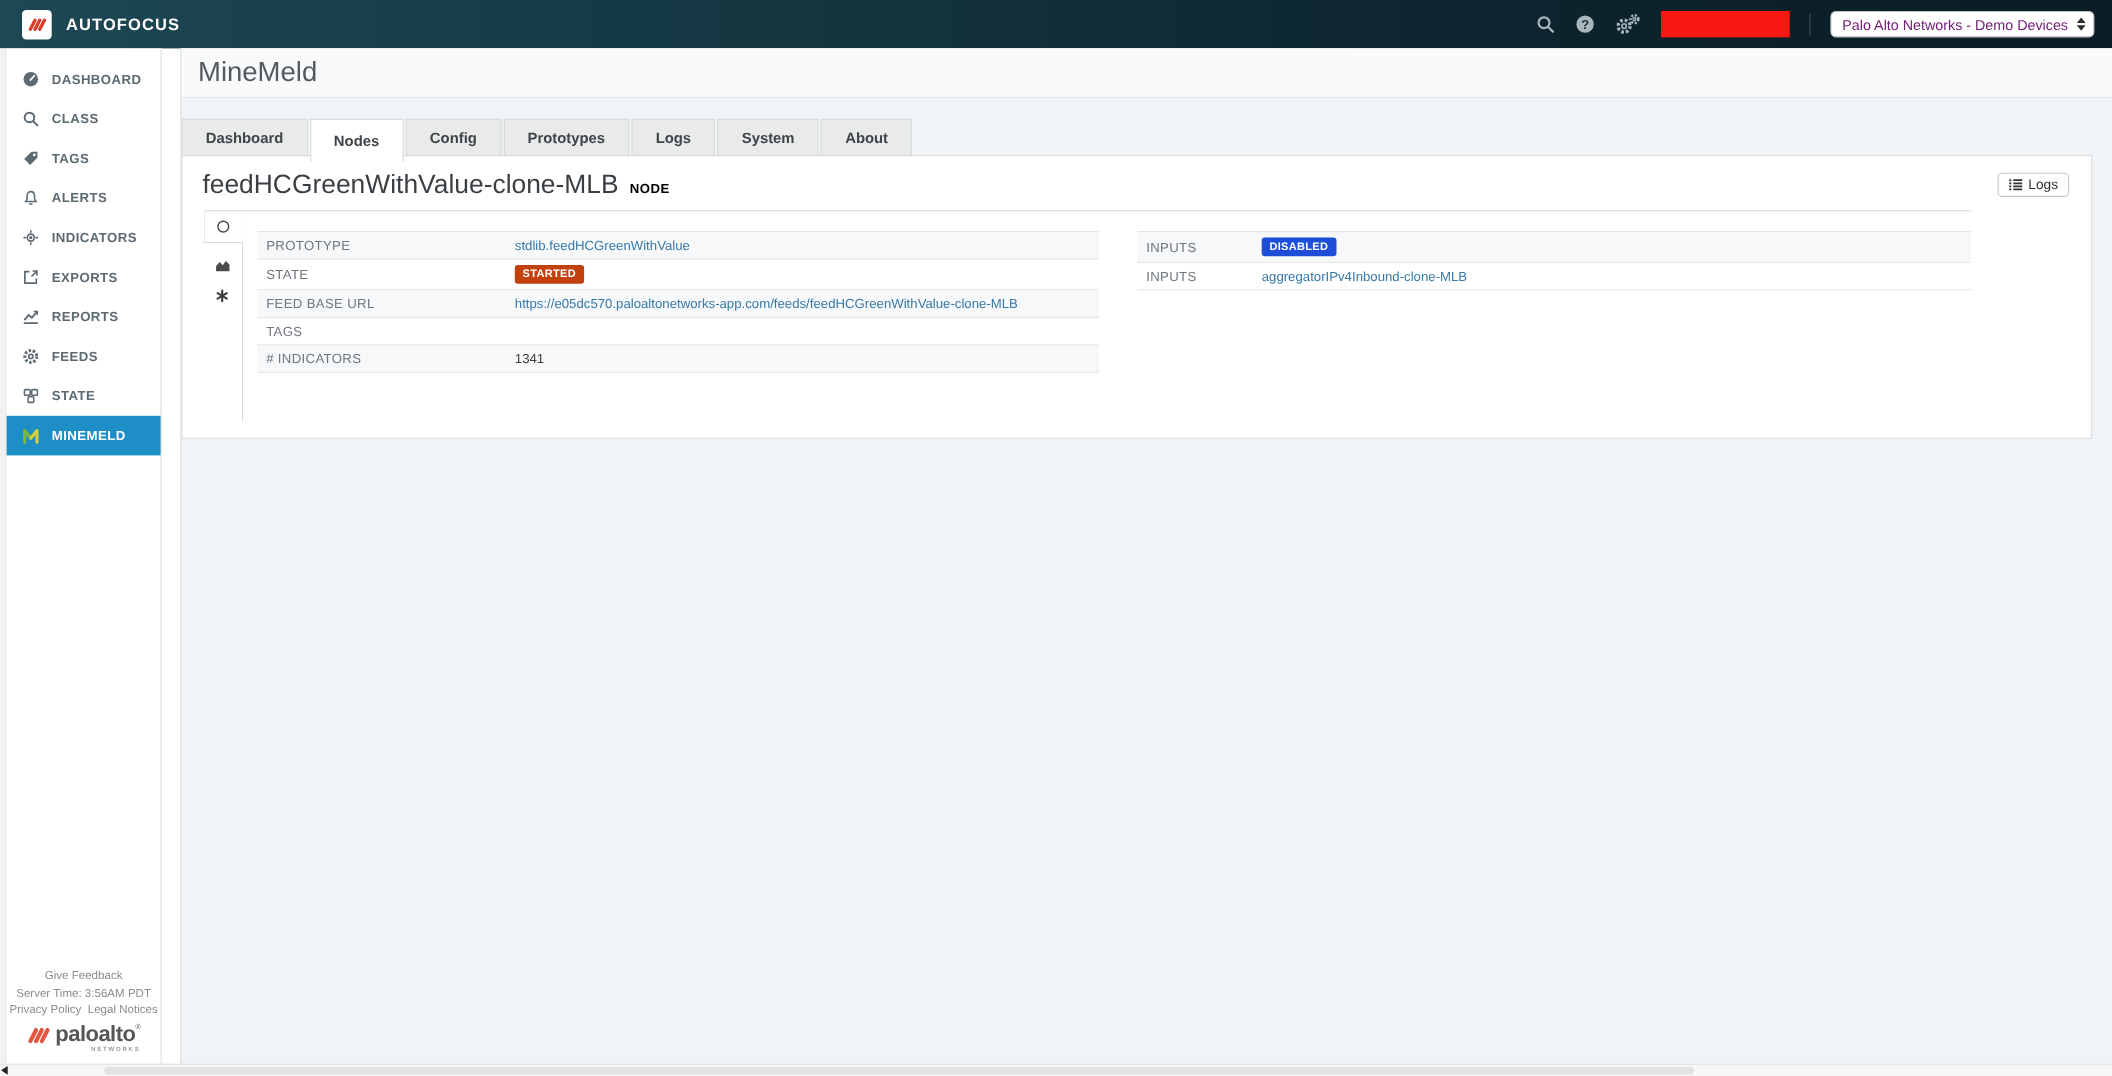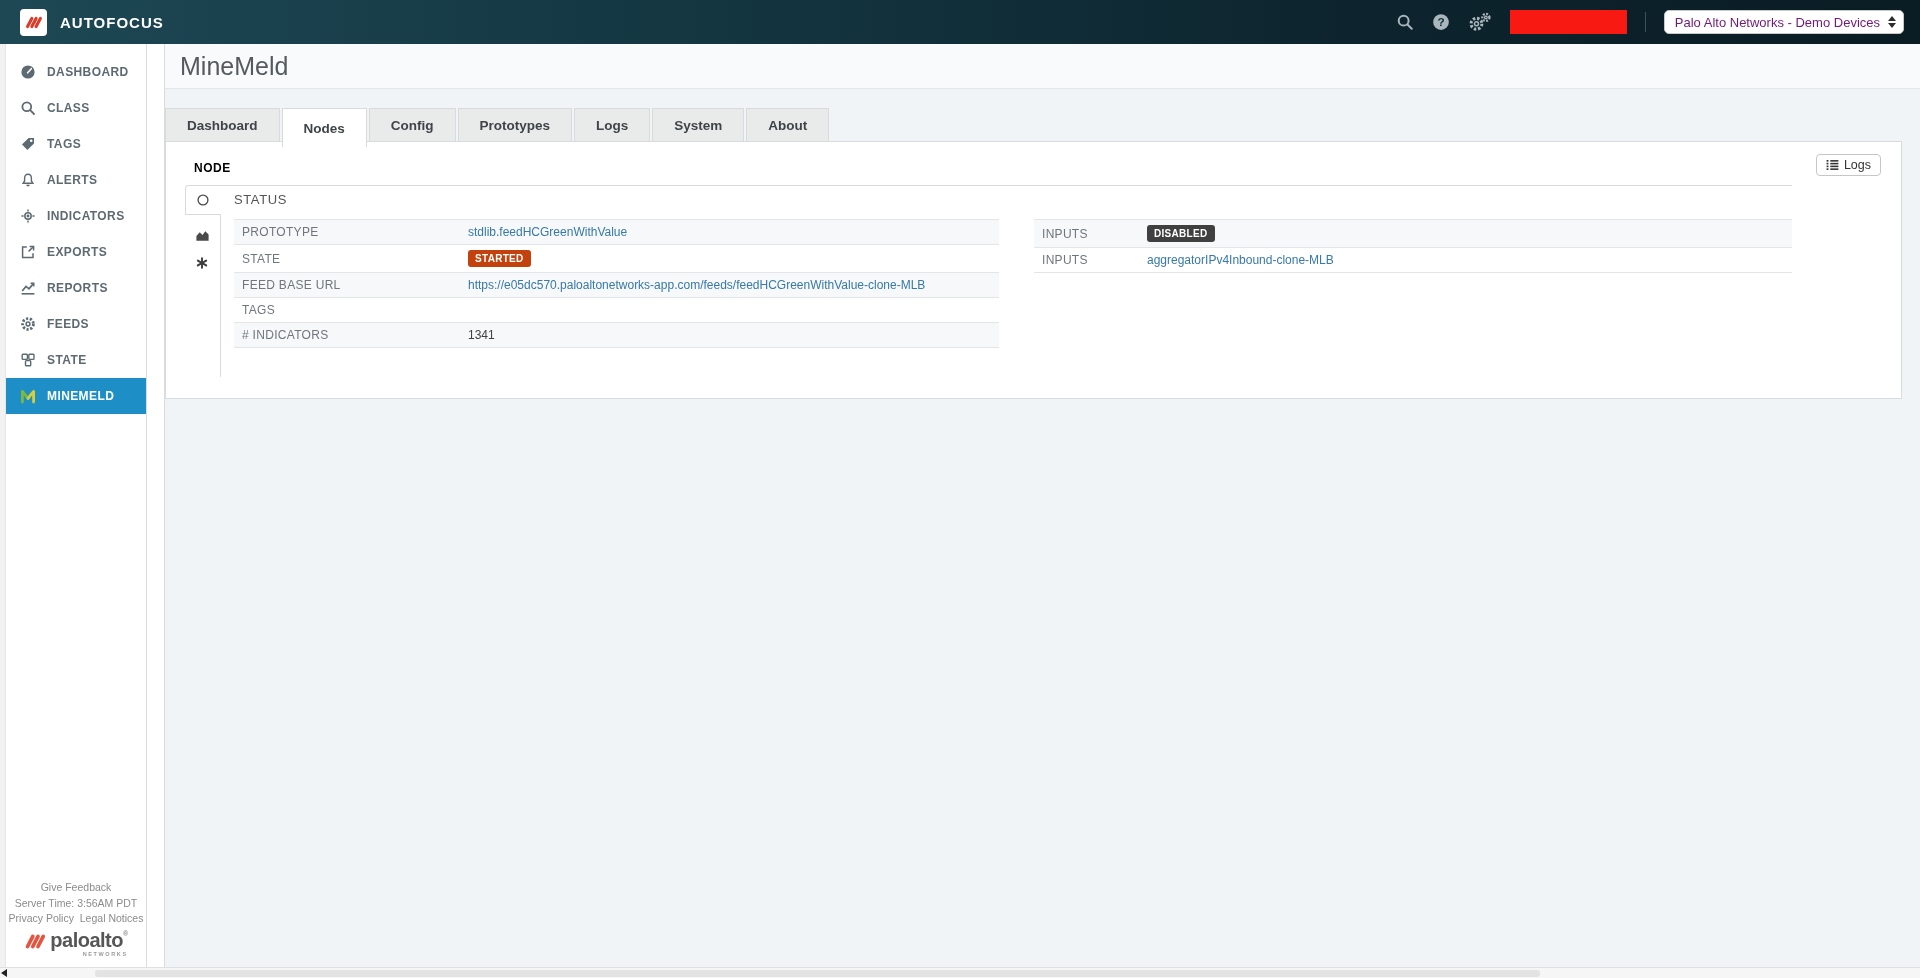--- a/index.html
+++ b/index.html
@@ -73,21 +73,21 @@
   table.kv.right { width:758px; }
   table.kv td { border-top:1px solid #e3e6e8; padding:5px 8px; font-size:12px; vertical-align:middle; height:24px; }
   table.kv tr:last-child td { border-bottom:1px solid #e3e6e8; }
   table.kv tr:nth-child(odd) { background:#f6f8f9; }
   td.klabel { width:226px; color:#6f767d; font-size:11.5px; letter-spacing:.3px; }
   table.kv.right td.klabel { width:105px; }
   td.kval { color:#404040; }
   .lnk { color:#3779a8; text-decoration:none; cursor:pointer; }
   .badge { display:inline-block; font-size:10px; font-weight:bold; color:#fff; padding:3px 7px; border-radius:3px; letter-spacing:.3px; }
   .badge-success { background:#c2410c; }
-  .badge-dark { background:#404040; }
+  .badge-dark { background:#1d4ed8; }
 
   
   .hscroll { position:absolute; bottom:0; left:0; width:100%; height:11px; background:#f6f6f6; border-top:1px solid #e0e0e0; }
   .hs-arrow { position:absolute; left:1px; top:1px; width:0; height:0; border-top:4px solid transparent; border-bottom:4px solid transparent;
               border-right:6px solid #222; }
   .hs-thumb { position:absolute; left:95px; top:2px; width:1445px; height:7px; background:#e3e3e3; border-radius:3px; }
 </style>
 </head>
 <body>
 
@@ -273,20 +273,21 @@
         <li class="tab active">Nodes</li>
         <li class="tab">Config</li>
         <li class="tab">Prototypes</li>
         <li class="tab">Logs</li>
         <li class="tab">System</li>
         <li class="tab">About</li>
       </ul>
 
       <div class="pane">
         <div class="node-header">
+          <h2 class="node-title">feedHCGreenWithValue-clone-MLB</h2>
           <span class="node-badge">NODE</span>
           <button class="logs-btn">
             <svg width="13" height="12" viewBox="0 0 14 13">
               <g stroke="#333" stroke-width="1.7">
                 <line x1="4.6" y1="2" x2="13.4" y2="2"></line>
                   <line x1="4.6" y1="5" x2="13.4" y2="5"></line>
                 <line x1="4.6" y1="8" x2="13.4" y2="8"></line>
                   <line x1="4.6" y1="11" x2="13.4" y2="11"></line>
               </g>
               <g fill="#333">
@@ -317,21 +318,20 @@
                 <g stroke="#3d3d3d" stroke-width="2.2" stroke-linecap="round">
                   <line x1="8" y1="2.5" x2="8" y2="13.5"></line>
                   <line x1="3.2" y1="5.2" x2="12.8" y2="10.8"></line>
                   <line x1="12.8" y1="5.2" x2="3.2" y2="10.8"></line>
                 </g>
               </svg>
             </div>
           </div>
 
           <div class="status-content">
-            <div class="section-title">STATUS</div>
 
             <div class="tables-row">
               <table class="kv left">
                 <tbody>
                 <tr>
                   <td class="klabel">PROTOTYPE</td>
                   <td class="kval"><a class="lnk">stdlib.feedHCGreenWithValue</a></td>
                 </tr>
                 <tr>
                   <td class="klabel">STATE</td>

